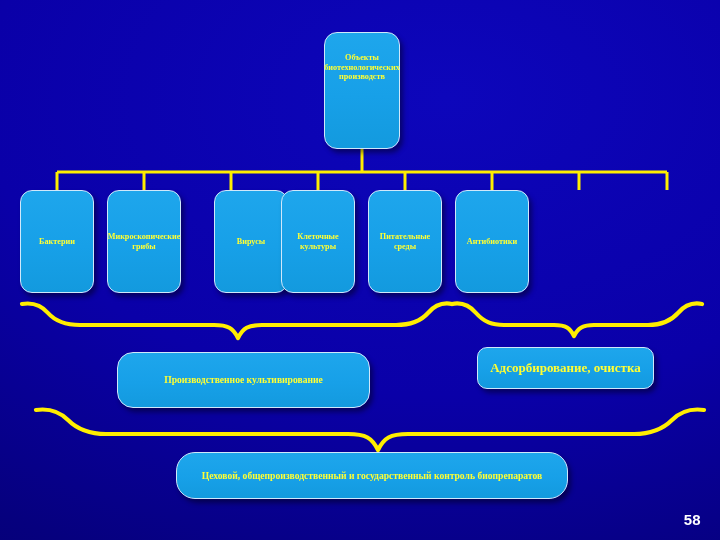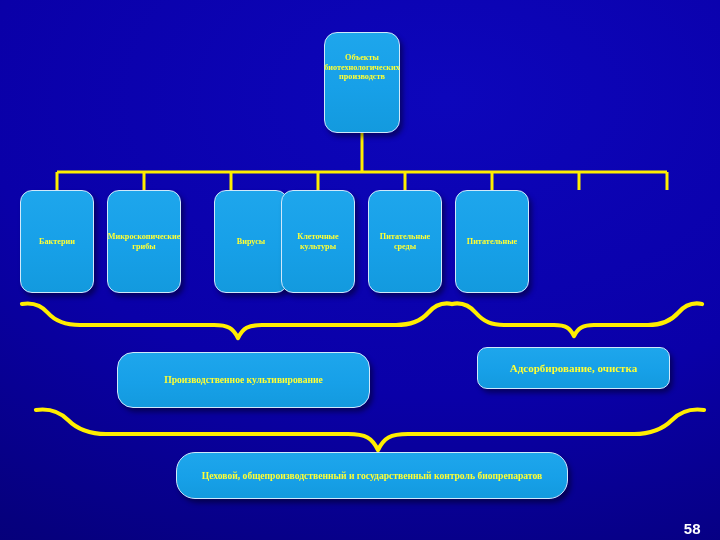--- a/index.html
+++ b/index.html
@@ -45,21 +45,21 @@
     color: #ffff33;
     font-weight: bold;
     line-height: 1.18;
     box-shadow: 3px 4px 5px rgba(0,0,0,0.42);
     padding: 2px 3px;
   }
 
   
   #root-node {
     left: 324px; top: 32px;
-    width: 76px; height: 101px;
+    width: 76px; height: 117px;
     border-radius: 13px;
     font-size: 8.2px;
     align-items: flex-start;
     padding-top: 20px;
   }
 
   
   .cat-node {
     top: 190px;
     width: 74px;
@@ -71,40 +71,40 @@
   
   #proc-node {
     left: 117px; top: 352px;
     width: 253px; height: 56px;
     font-size: 9.6px;
     border-radius: 16px;
     text-align: right;
   }
   #adsorb-node {
     left: 477px; top: 347px;
-    width: 193px; height: 42px;
-    font-size: 11px;
+    width: 177px; height: 42px;
+    font-size: 13px;
     border-radius: 10px;
   }
 
   
   #control-node {
     left: 176px; top: 452px;
     width: 392px; height: 47px;
     font-size: 9.6px;
     border-radius: 19px;
   }
 
   .node-label { display: block; }
 
   
   #page-number {
     position: absolute;
     right: 19px;
-    bottom: 3px;
+    bottom: 12px;
     color: #ffffff;
     font-family: "Liberation Sans", "DejaVu Sans", sans-serif;
     font-size: 15px;
     font-weight: bold;
     letter-spacing: 0.3px;
   }
 </style>
 </head>
 <body>
 
@@ -157,21 +157,21 @@
   <div class="node cat-node" style="left:194px;margin-left:20px;">
     <span class="node-label">Вирусы</span>
   </div>
   <div class="node cat-node" style="left:281px;">
     <span class="node-label">Клеточные культуры</span>
   </div>
   <div class="node cat-node" style="left:368px;">
     <span class="node-label">Питательные среды</span>
   </div>
   <div class="node cat-node" style="left:455px;">
-    <span class="node-label">Питательные</span>
+    <span class="node-label">Антибиотики</span>
   </div>
 
   <div class="node" id="proc-node">
     <span class="node-label">Производственное культивирование</span>
   </div>
   <div class="node" id="adsorb-node">
     <span class="node-label">Адсорбирование, очистка</span>
   </div>
 
   <div class="node" id="control-node">

